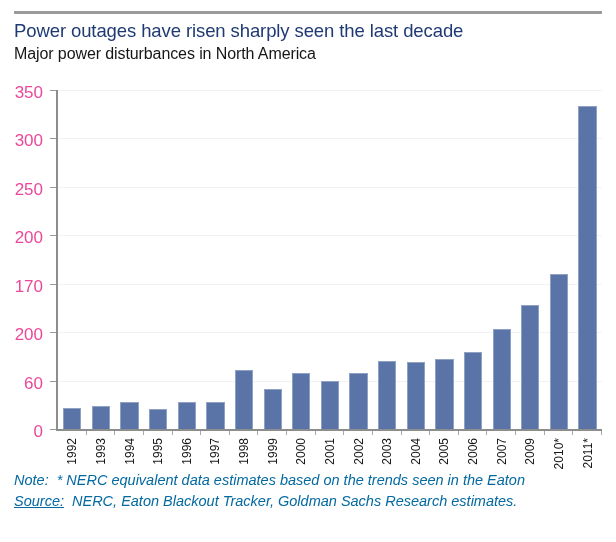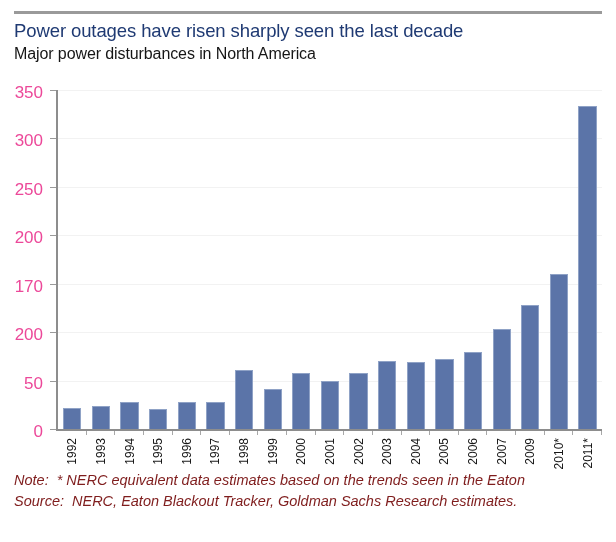--- a/index.html
+++ b/index.html
@@ -165,41 +165,42 @@
   }
 
   
   .notes {
     position: absolute;
     left: 14px;
     top: 470px;
     width: 592px;
     font-size: 14.5px;
     font-style: italic;
-    color: #7f1d1d;
+    color: #0369a1;
     line-height: 1.45;
   }
   .note-row {
     display: flex;
     align-items: flex-start;
   }
   .note-lbl {
     flex: 0 0 auto;
     white-space: nowrap;
   }
   .note-txt {
     flex: 1 1 auto;
   }
   .note-cont {
     padding-left: 72px;
   }
   .src-lbl {
     flex: 0 0 auto;
     white-space: nowrap;
     padding-right: 8px;
+    text-decoration: underline;
   }
 </style>
 </head>
 <body>
 
 <div class="page">
 
   <div class="top-rule"></div>
 
   <div class="title">Power outages have risen sharply seen the last decade</div>
@@ -212,21 +213,21 @@
         <div class="gridline" style="top: 203.714px;"></div>
         <div class="gridline" style="top: 155.286px;"></div>
         <div class="gridline" style="top: 106.857px;"></div>
         <div class="gridline" style="top: 58.4286px;"></div>
         <div class="gridline" style="top: 10px;"></div>
       </div>
     <div id="yaxis-labels">
         <div class="ytick" style="top: 349px;"></div>
         <div class="ylabel" style="top: 349px;">0</div>
         <div class="ytick" style="top: 300.571px;"></div>
-        <div class="ylabel" style="top: 300.571px;">50</div>
+        <div class="ylabel" style="top: 300.571px;">60</div>
         <div class="ytick" style="top: 252.143px;"></div>
         <div class="ylabel" style="top: 252.143px;">200</div>
         <div class="ytick" style="top: 203.714px;"></div>
         <div class="ylabel" style="top: 203.714px;">170</div>
         <div class="ytick" style="top: 155.286px;"></div>
         <div class="ylabel" style="top: 155.286px;">200</div>
         <div class="ytick" style="top: 106.857px;"></div>
         <div class="ylabel" style="top: 106.857px;">250</div>
         <div class="ytick" style="top: 58.4286px;"></div>
         <div class="ylabel" style="top: 58.4286px;">300</div>

